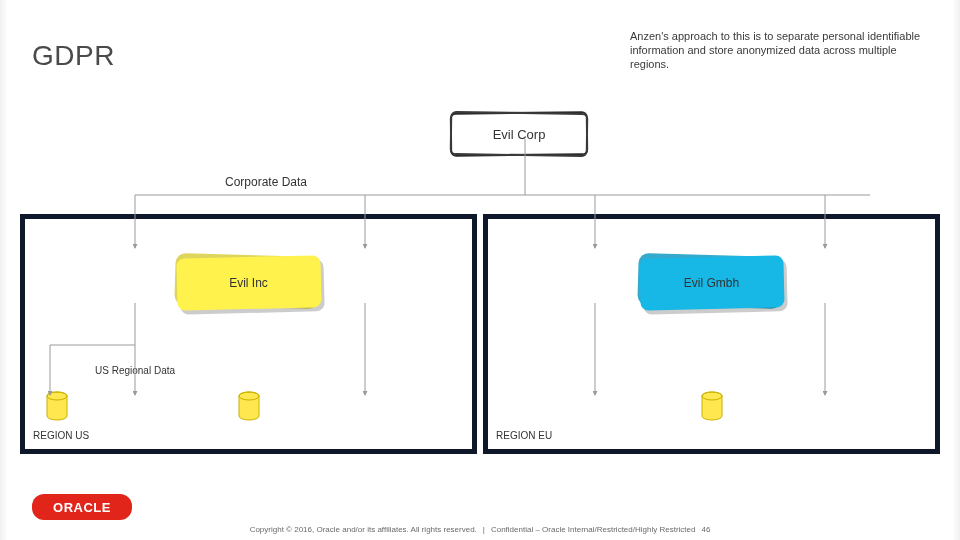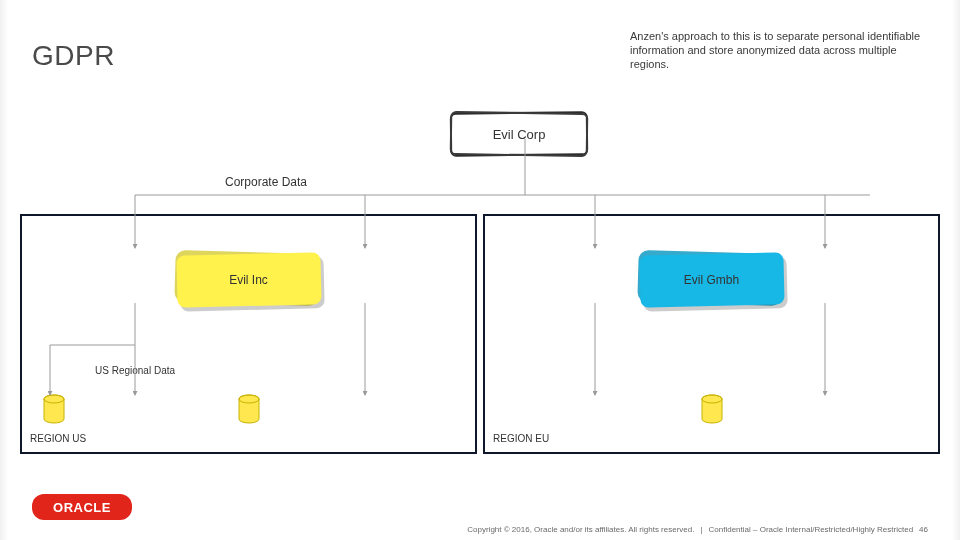--- a/index.html
+++ b/index.html
@@ -12,34 +12,34 @@
   .usreg-label { position: absolute; left: 95px; top: 365px; font-size: 10px; color: #333; }
 
   .evilcorp-box { position: absolute; left: 450px; top: 112px; width: 138px; height: 44px; display: flex; align-items: center; justify-content: center; }
   .evilcorp-box .lbl { font-size: 13px; color: #333; }
 
   .sketch-rect { position: absolute; inset: 0; border: 2px solid #2b2b2b; border-radius: 6px; transform: rotate(-0.6deg); }
   .sketch-rect.r2 { transform: rotate(0.8deg); border-color: #3a3a3a; }
   .sketch-under { position: absolute; inset: 3px -3px -3px 3px; background: #c7c7c7; border-radius: 6px; transform: rotate(0.7deg); z-index: -2; }
 
   .region-row { position: absolute; left: 20px; top: 214px; right: 20px; display: flex; gap: 6px; }
-  .region { flex: 1 1 0; height: 240px; border: 2px solid #0f172a; position: relative; }
+  .region { flex: 1 1 0; height: 240px; border: 5px solid #0f172a; position: relative; }
   .region-label { position: absolute; left: 8px; bottom: 8px; font-size: 10px; color: #333; }
 
   .entity { position: absolute; top: 40px; left: 50%; transform: translateX(-50%); width: 140px; height: 48px; display: flex; align-items: center; justify-content: center; }
   .entity .lbl { font-size: 12px; color: #333; z-index: 3; position: relative; }
   .blob { position: absolute; inset: -2px; border-radius: 8px; transform: rotate(-1.4deg); z-index: 1; box-shadow: 3px 4px 0 rgba(0,0,0,0.2); }
   .blob2 { position: absolute; inset: -4px 0 0 -4px; border-radius: 10px; transform: rotate(1.6deg); z-index: 0; opacity: 0.85; }
 
   .db { position: absolute; bottom: 28px; width: 24px; height: 30px; }
   .db.left { left: 20px; }
   .db.mid  { left: 50%; transform: translateX(-50%); }
   .db svg { width: 100%; height: 100%; }
 
-  .footer { position: absolute; left: 0; right: 0; bottom: 6px; font-size: 8px; color: #6a6a6a; padding: 0 32px; display: flex; justify-content: flex-end; gap: 6px; }
+  .footer { position: absolute; left: 0; right: 0; bottom: 6px; font-size: 8px; color: #6a6a6a; padding: 0 32px; display: flex; justify-content: center; gap: 6px; }
 
   .logo { position: absolute; left: 32px; bottom: 20px; width: 100px; height: 26px; background: #e1251b; display: flex; align-items: center; justify-content: center; border-radius: 12px; }
   .logo span { color: #fff; font-weight: 700; font-size: 13px; letter-spacing: 0.5px; font-family: Arial, sans-serif; }
 
   svg.lines { position: absolute; left: 0; top: 0; width: 960px; height: 540px; pointer-events: none; }
 </style>
 </head>
 <body>
 
 <div class="side-shadow"></div>

